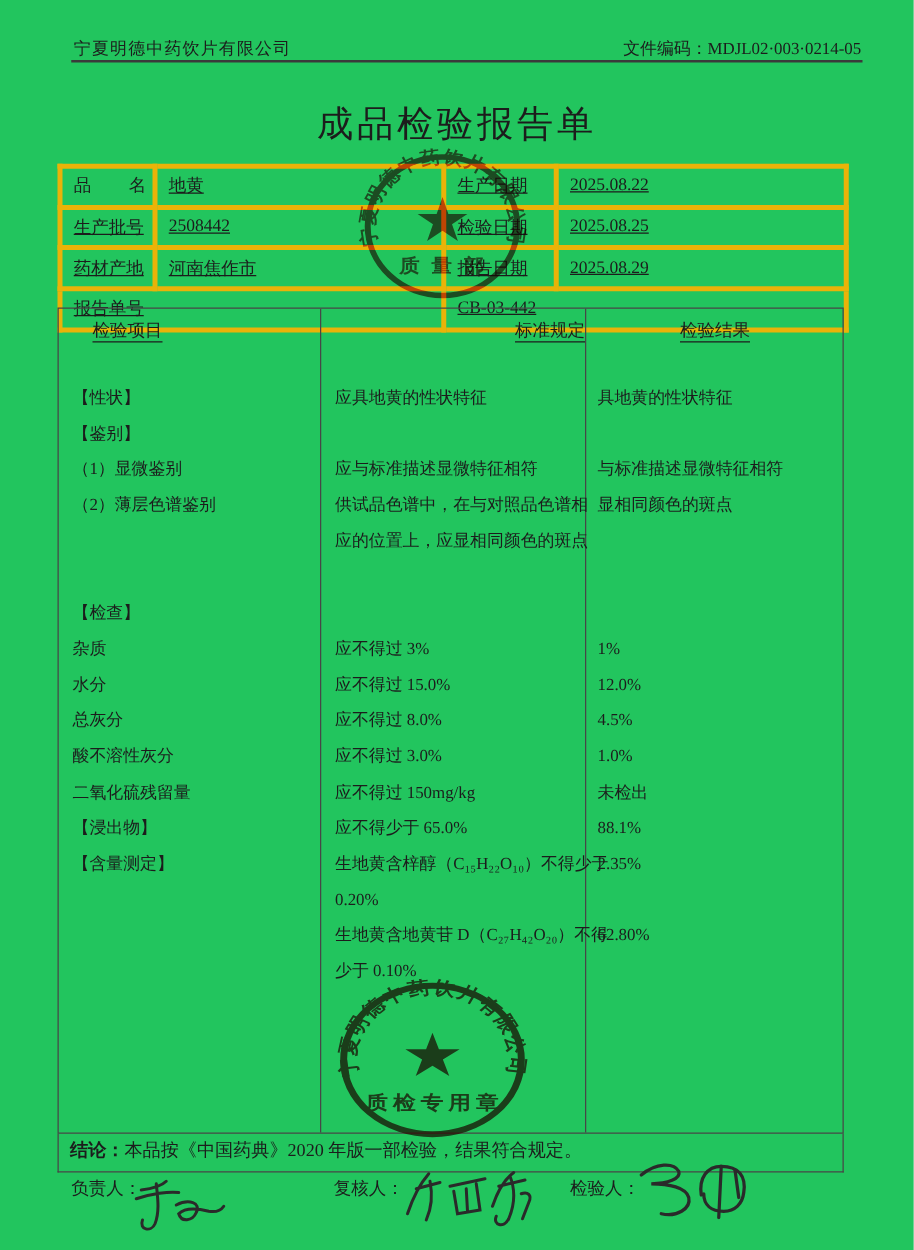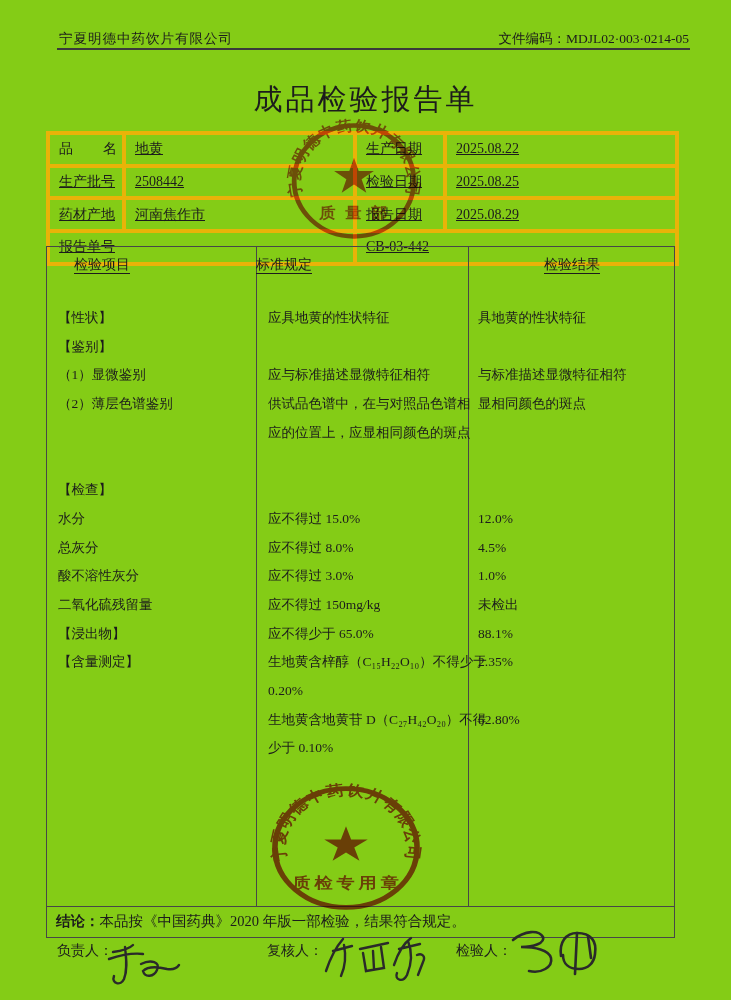--- a/index.html
+++ b/index.html
@@ -1,17 +1,17 @@
 <!DOCTYPE html>
 <html><head>
 <meta charset="utf-8">
 <style>
   html,body{margin:0;padding:0;background:#e8e8e8;}
   .page{
-    position:relative;width:731px;height:1000px;background:#84cc16;
+    position:relative;width:731px;height:1000px;background:#22c55e;
     font-family:"Liberation Serif","DejaVu Serif",serif;color:#1c1c1c;
     overflow:hidden;margin:0 auto;
   }
   
   .hdr-company{position:absolute;left:59px;top:30px;font-size:13.5px;letter-spacing:1px;}
   .hdr-code{position:absolute;right:42px;top:30px;font-size:13.5px;}
   .hdr-rule{position:absolute;left:57px;top:48px;width:633px;height:2px;background:#3a3a3a;}
   
   .title{position:absolute;left:0;top:80px;width:731px;text-align:center;
     font-size:29px;font-weight:normal;letter-spacing:3px;}
@@ -20,21 +20,21 @@
     border-collapse:collapse;table-layout:fixed;font-size:14px;}
   table.info td{border:4px solid #eab308;padding:0 0 0 9px;height:28.7px;vertical-align:middle;text-decoration:underline;}
   .jlabel{display:inline-block;width:58px;text-align:justify;text-align-last:justify;}
   
   .insp{position:absolute;left:46px;top:246px;width:629px;height:661px;
     border:1px solid #474747;box-sizing:border-box;font-size:13.5px;}
   .vdiv{position:absolute;top:0;width:1px;height:100%;background:#474747;}
   .vdiv.d1{left:209px;} .vdiv.d2{left:421px;}
   .col-head{position:absolute;top:9px;text-decoration:underline;text-underline-offset:4px;font-size:14px;}
   .ch1{left:11px;margin-left:16px;}
-  .ch2{left:209px;width:212px;text-align:left;}
+  .ch2{left:209px;width:212px;text-align:right;}
   .ch3{left:421px;width:208px;text-align:center;}
   .lines{position:absolute;left:0;top:57px;width:100%;}
   .tline{display:grid;grid-template-columns:209px 212px 208px;height:28.7px;line-height:28.7px;}
   .tline span{white-space:nowrap;overflow:visible;}
   .tline .c1{padding-left:11px;}
   .tline .c2{padding-left:12px;}
   .tline .c3{padding-left:10px;}
   
   .conclusion{position:absolute;left:46px;top:907px;width:629px;height:31px;
     border:1px solid #474747;border-top:none;box-sizing:border-box;
@@ -129,20 +129,25 @@
         </div>
       <div class="tline">
           <span class="c1"></span>
           <span class="c2"></span>
           <span class="c3"></span>
         </div>
       <div class="tline">
           <span class="c1">【检查】</span>
           <span class="c2"></span>
           <span class="c3"></span>
+        </div>
+      <div class="tline">
+          <span class="c1">杂质</span>
+          <span class="c2">应不得过 3%</span>
+          <span class="c3">1%</span>
         </div>
       <div class="tline">
           <span class="c1">水分</span>
           <span class="c2">应不得过 15.0%</span>
           <span class="c3">12.0%</span>
         </div>
       <div class="tline">
           <span class="c1">总灰分</span>
           <span class="c2">应不得过 8.0%</span>
           <span class="c3">4.5%</span>

